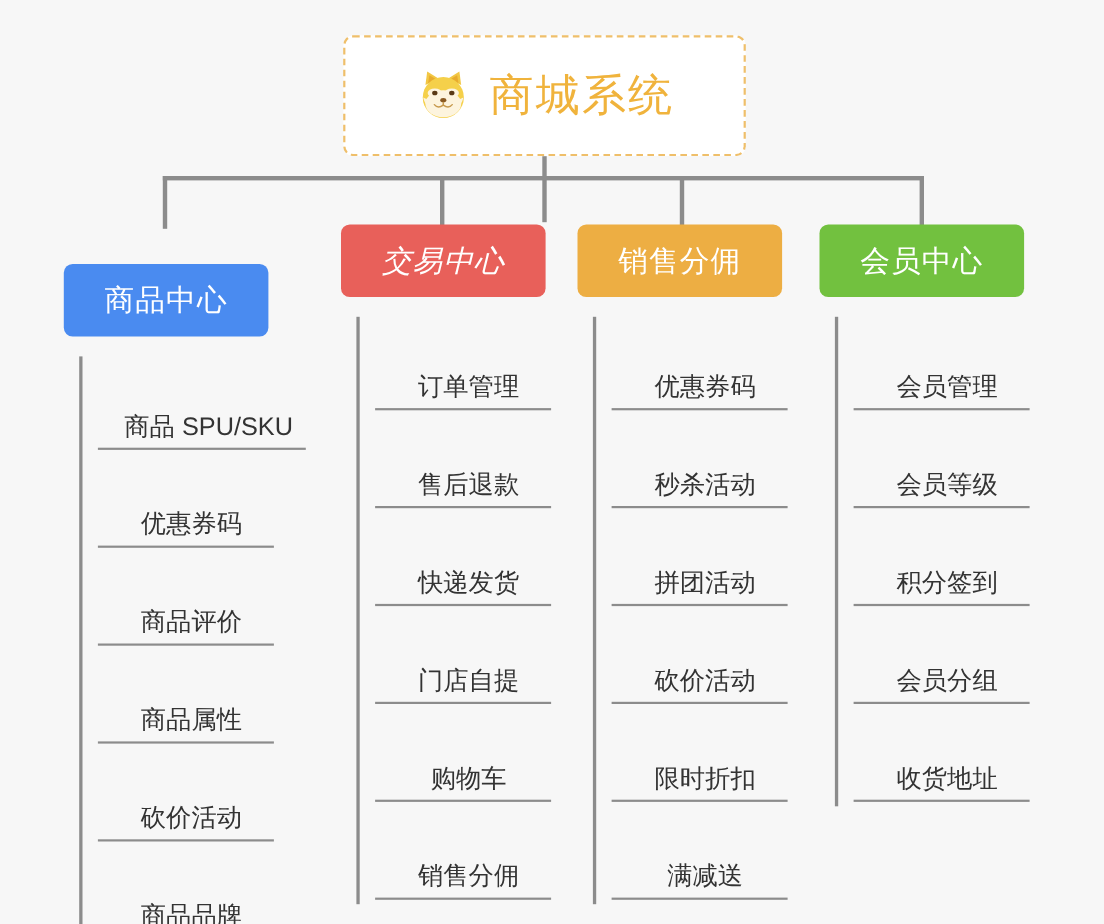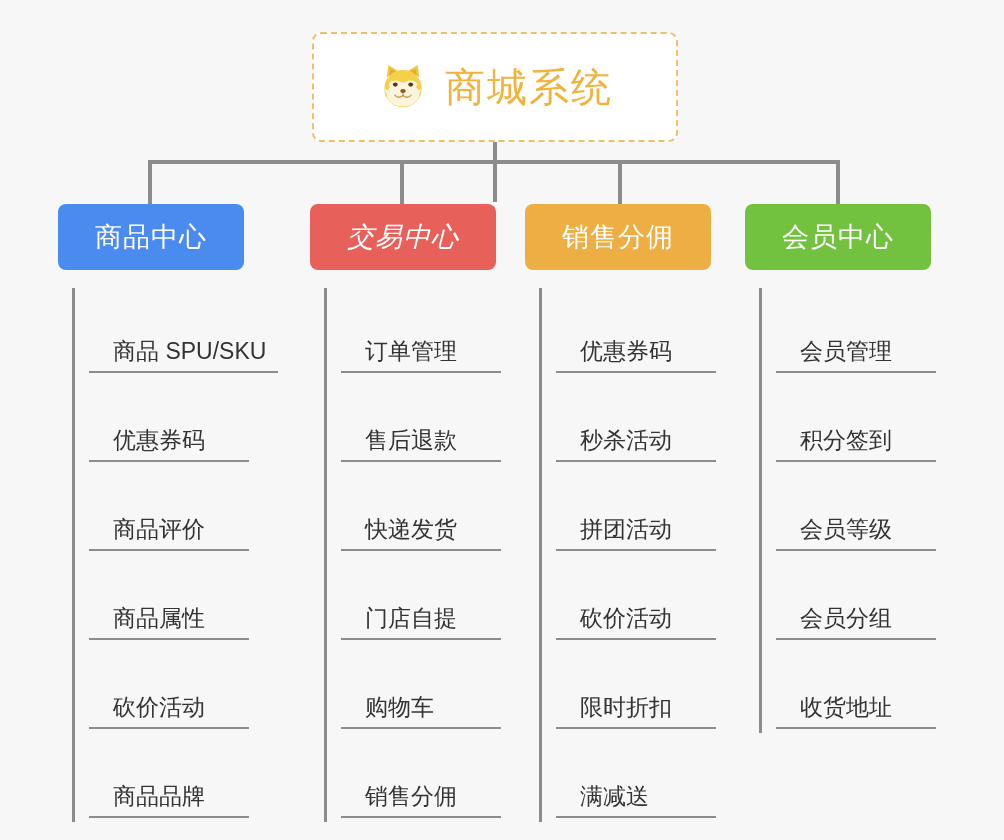--- a/index.html
+++ b/index.html
@@ -10,20 +10,21 @@
     background: #f7f7f7;
     font-family: "Liberation Sans", "DejaVu Sans", sans-serif;
     overflow: hidden;
     position: relative;
   }
 
   #mindmap {
     position: relative;
     width: 1004px;
     height: 768px;
+    text-align: center;
   }
 
   
   .root-node {
     position: absolute;
     left: 312px;
     top: 32px;
     width: 366px;
     height: 110px;
     background: #ffffff;
@@ -158,21 +159,21 @@
   <div class="conn conn-stem"></div>
   <div class="conn conn-bus"></div>
   <div class="conn drop drop-1"></div>
   <div class="conn drop drop-2"></div>
   <div class="conn drop drop-3"></div>
   <div class="conn drop drop-4"></div>
 
   <div class="columns">
 
     <div class="column col-0">
-      <div class="cat-header" style="background: rgb(74, 139, 240);">
+      <div class="cat-header" style="background: rgb(74, 139, 240); margin-top: 36px;">
         <span>商品中心</span>
       </div>
       <div class="leaf-list">
         <div class="leaf-item">
             <span class="leaf-label">商品 SPU/SKU</span>
           </div>
         <div class="leaf-item">
             <span class="leaf-label">优惠券码</span>
           </div>
         <div class="leaf-item">
@@ -244,24 +245,24 @@
 
     <div class="column col-3">
       <div class="cat-header" style="background: rgb(114, 193, 63);">
         <span>会员中心</span>
       </div>
       <div class="leaf-list">
         <div class="leaf-item">
             <span class="leaf-label">会员管理</span>
           </div>
         <div class="leaf-item">
+            <span class="leaf-label">会员等级</span>
+          </div>
+        <div class="leaf-item">
             <span class="leaf-label">积分签到</span>
-          </div>
-        <div class="leaf-item">
-            <span class="leaf-label">会员等级</span>
           </div>
         <div class="leaf-item">
             <span class="leaf-label">会员分组</span>
           </div>
         <div class="leaf-item">
             <span class="leaf-label">收货地址</span>
           </div>
       </div>
     </div>
 

